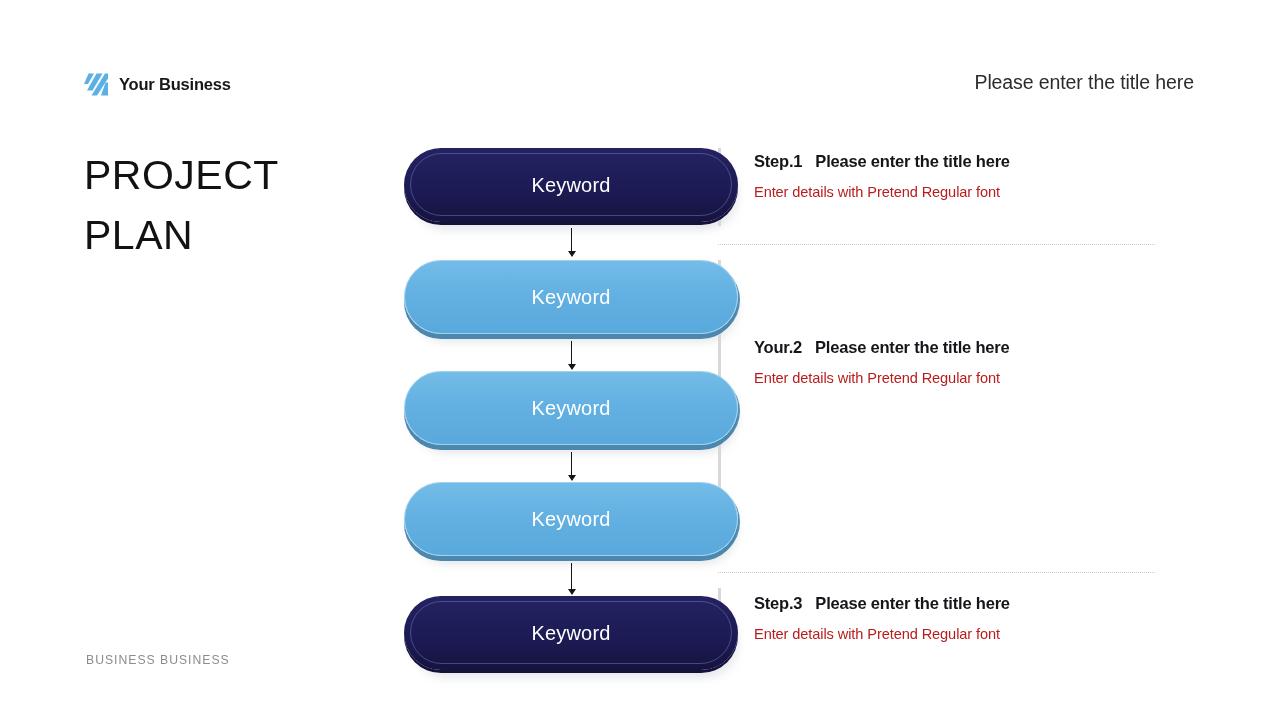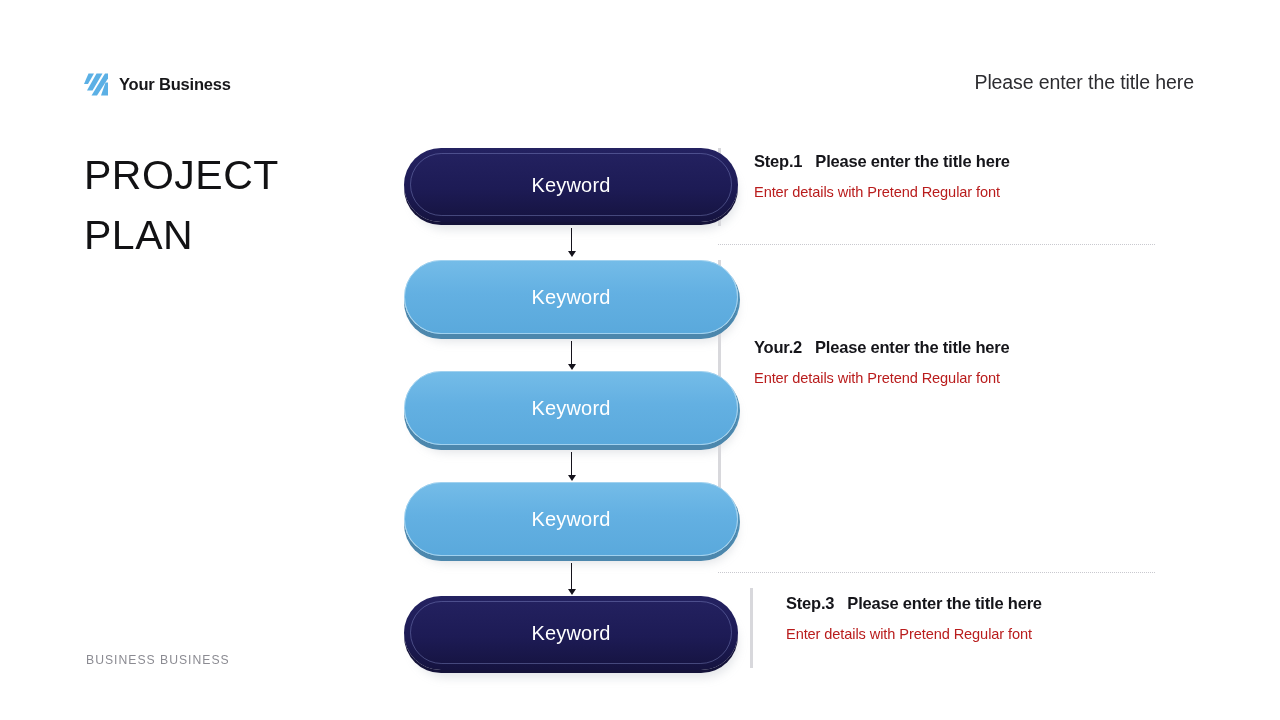--- a/index.html
+++ b/index.html
@@ -290,21 +290,21 @@
     <div class="step-body" style="top:78px;">
       <div class="step-head">
         <span class="step-num">Your.2</span>
         <span class="step-title">Please enter the title here</span>
       </div>
       <div class="step-desc">Enter details with Pretend Regular font</div>
     </div>
   </div>
   <div class="dotted-sep" style="top:424px;"></div>
 
-  <div class="step-block" style="top:440px; height:80px;margin-left:32px;">
+  <div class="step-block" style="top:440px; height:80px;">
     <div class="step-rule" style="height:80px;"></div>
     <div class="step-body" style="top:6px;">
       <div class="step-head">
         <span class="step-num">Step.3</span>
         <span class="step-title">Please enter the title here</span>
       </div>
       <div class="step-desc">Enter details with Pretend Regular font</div>
     </div>
   </div>
 </div>

